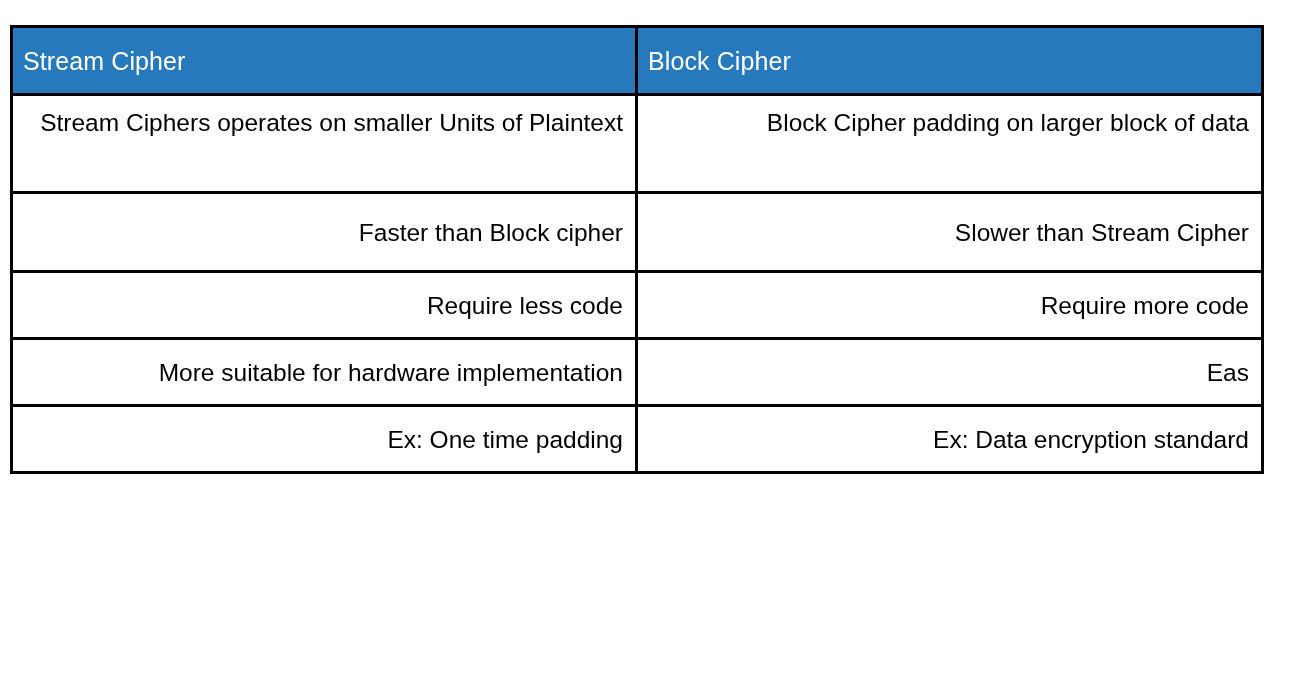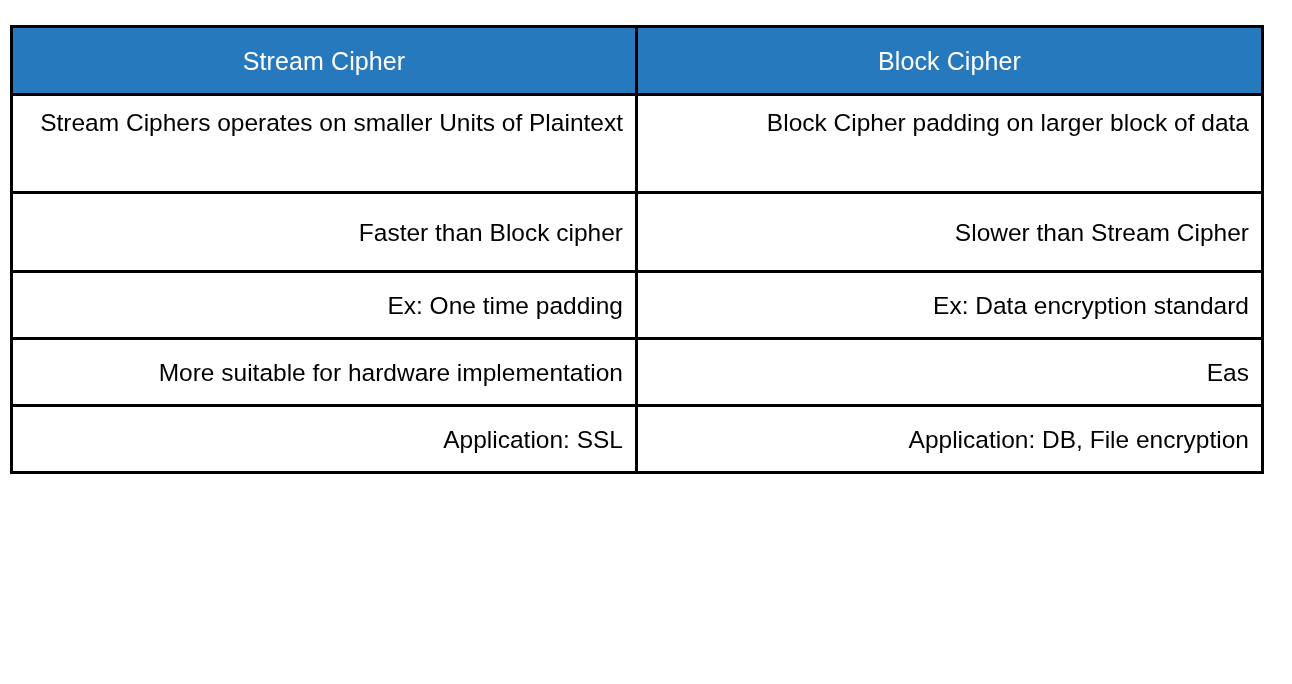--- a/index.html
+++ b/index.html
@@ -38,21 +38,21 @@
   .comparison-table th,
   .comparison-table td {
     border: 3px solid #000000;
     vertical-align: middle;
     box-sizing: border-box;
   }
 
   .comparison-table thead th {
     background: #2779bd;
     color: #ffffff;
-    text-align: center;
+    text-align: left;
     font-weight: normal;
     font-size: 25px;
     line-height: 30px;
     height: 68px;
     padding: 4px 10px;
     letter-spacing: 0.1px;
   }
 
   .comparison-table tbody td {
     color: #000000;
@@ -95,28 +95,28 @@
 
     <tbody>
       <tr data-row="0">
         <td>Stream Ciphers operates on smaller Units of Plaintext</td>
         <td>Block Cipher padding on larger block of data</td>
       </tr>
       <tr data-row="1">
         <td>Faster than Block cipher</td>
         <td>Slower than Stream Cipher</td>
       </tr>
-      <tr data-row="5">
-        <td>Ex: One time padding</td>
-        <td>Ex: Data encryption standard</td>
+      <tr data-row="3">
+        <td>Require less code</td>
+        <td>Require more code</td>
       </tr>
       <tr data-row="4">
         <td>More suitable for hardware implementation</td>
         <td>Eas</td>
       </tr>
-      <tr data-row="6">
-        <td>Application: SSL</td>
-        <td>Application: DB, File encryption</td>
+      <tr data-row="5">
+        <td>Ex: One time padding</td>
+        <td>Ex: Data encryption standard</td>
       </tr>
     </tbody>
   </table>
 
 </div>
 
 </body></html>

